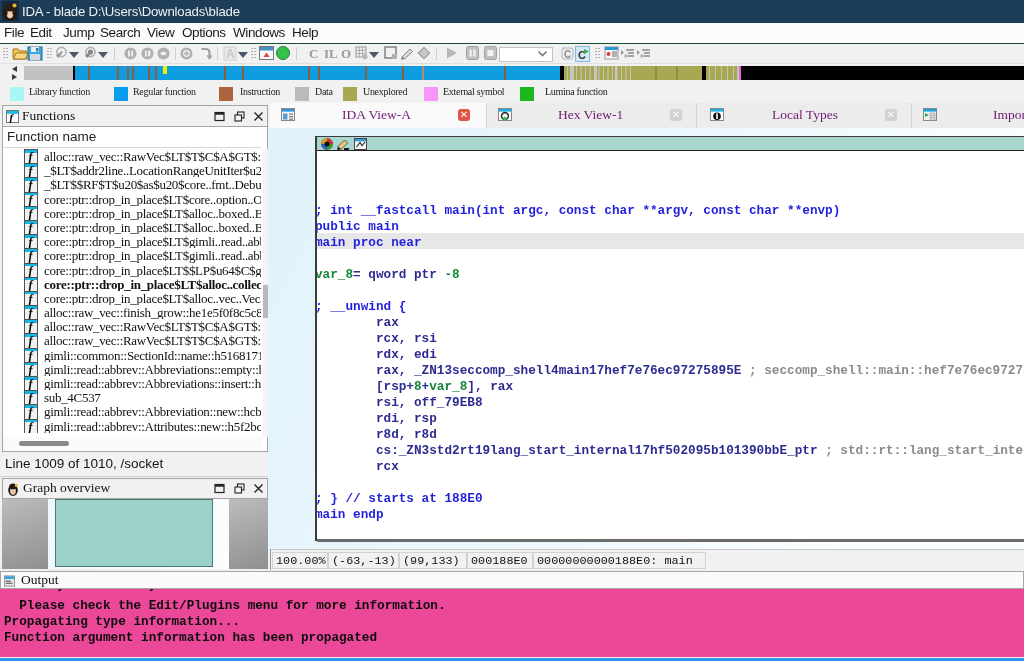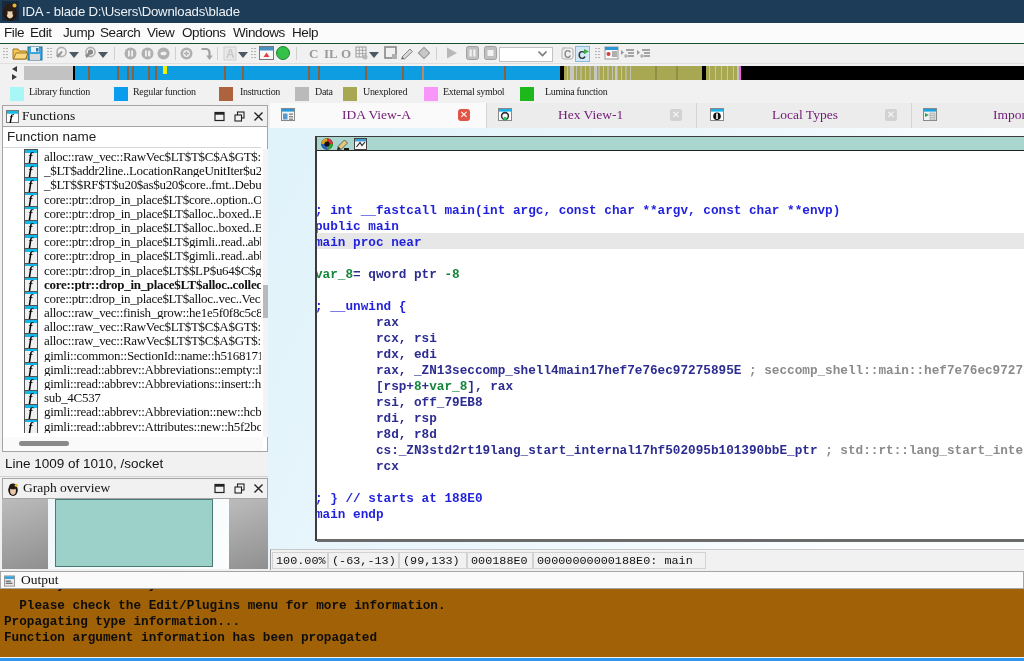--- a/index.html
+++ b/index.html
@@ -64,21 +64,21 @@
 .blue { color:#1f1fdd; }
 .navy { color:#2b2b91; }
 .green { color:#13863b; }
 .gray { color:#8b8b8b; }
 #hlrow { position:absolute; left:0; width:709px; height:16px; background:#e7e7e7; }
 #statusbar { left:270px; top:549px; width:754px; height:21px; background:#f1f1f1; border-top:1px solid #c8c8c8; border-left:1px solid #9a9a9a;
   font-family:"Liberation Mono",monospace; font-size:11.8px; color:#111; }
 .cell { position:absolute; top:1.5px; height:17px; border:1px solid #d2d2d2; padding:1.5px 0 0 3px; white-space:pre; overflow:hidden; }
 
 #outhdr { left:0px; top:571px; width:1024px; height:18px; }
-#outbody { left:0; top:589px; width:1024px; height:68px; background:#a16207; overflow:hidden;
+#outbody { left:0; top:589px; width:1024px; height:68px; background:#ec4899; overflow:hidden;
   font-family:"Liberation Mono",monospace; font-weight:bold; font-size:12.7px; color:#0d0d0d; }
 .ol { position:absolute; left:4px; white-space:pre; }
 #bluebar { left:0; top:658px; width:1024px; height:2.5px; background:#2f96ef; }
 #belowblue { left:0; top:660.5px; width:1024px; height:0.5px; background:#fff; }
 </style>
 </head>
 <body>
 
 <div class="abs" id="titlebar">
   <svg class="abs" style="left:2px;top:1px" width="17" height="20" viewBox="0 0 17 20">

